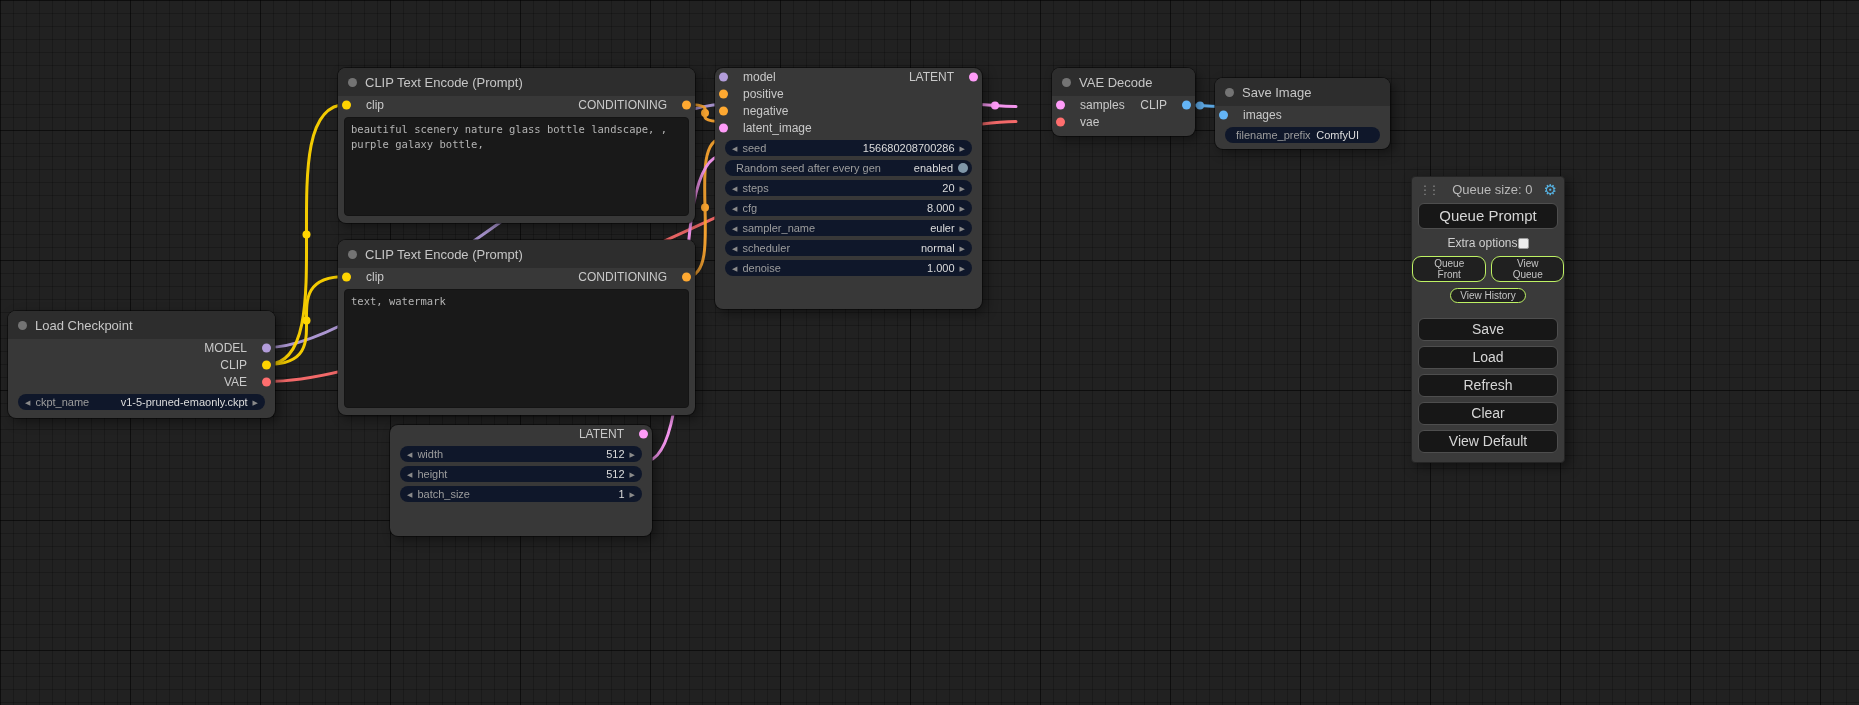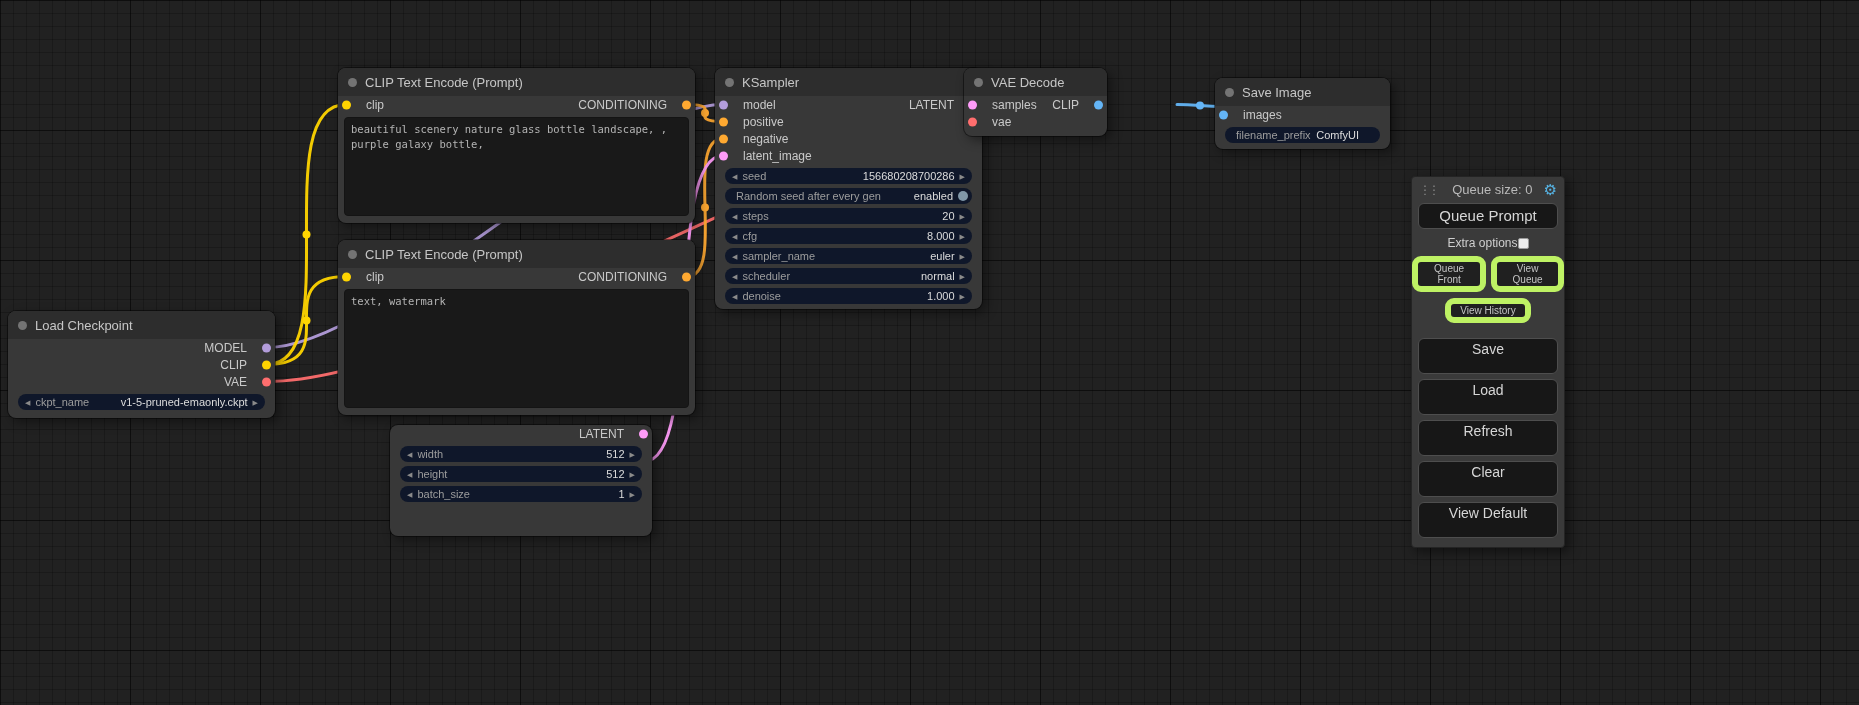--- a/index.html
+++ b/index.html
@@ -71,28 +71,28 @@
   .qhandle::before { content: "\22EE\22EE"; }
   .qsize { flex: 1; text-align: center; }
   .qgear { color: #56b2e2; font-size: 15px; line-height: 1; cursor: pointer; }
   .qgear::before { content: "\2699"; }
   .qbtn {
     display: block; width: 140px; margin: 4px auto 0; background: #171717;
     border: 1px solid #4e4e4e; border-radius: 6px; color: #d6d6d6;
     text-align: center; cursor: pointer; font-family: "Liberation Sans", sans-serif;
   }
   .qbtn.big { font-size: 15px; padding: 3px 0 4px; }
-  .qbtn.med { font-size: 14px; padding: 2px 0 16px; margin-top: 5px; }
+  .qbtn.med { font-size: 14px; padding: 2px 0 3px; margin-top: 5px; }
   .qgap { height: 10px; }
   .qextra { display: flex; align-items: center; justify-content: center; 
             color: #cfcfcf; font-size: 12px; margin-top: 7px; }
   .qcheck { width: 11px; height: 11px; background: #ececec; border-radius: 2px;
             border: 1px solid #9a9a9a; cursor: pointer; }
   .qsmallrow { display: flex; justify-content: center; gap: 5px; margin-top: 6px; }
-  .qpill { background: #202020; border: 6px solid #bef264; border-radius: 9px;
+  .qpill { background: #202020; border: 1px solid #bef264; border-radius: 9px;
            color: #c4c4c4; font-size: 10px; padding: 1px 9px; cursor: pointer;
            font-family: "Liberation Sans", sans-serif; }
 </style>
 </head>
 <body>
 
 <div class="canvas">
 
   <svg class="links" width="1859" height="705">
     <path d="M 267 347.5 C 381 347.5 609 104.5 723 104.5" stroke="#B39DDB"></path>
@@ -185,24 +185,20 @@
     </div>
     <div class="widget">
       <span class="arr arr-l"></span>
       <span class="wlabel">batch_size</span>
       <span class="wval">1</span>
       <span class="arr arr-r"></span>
     </div>
   </div>
 
   <div class="node" style="left:715px;top:68px;width:267px;height:241px">
-    <div class="ntitle">
-      <span class="ndot"></span>
-      <span>KSampler</span>
-    </div>
     <div class="srow both">
       <span>model</span>
       <span>LATENT</span>
       <span class="pdot in" style="background: rgb(179, 157, 219);"></span>
       <span class="pdot out" style="background: rgb(255, 156, 249);"></span>
     </div>
     <div class="srow">
       <span>positive</span>
       <span class="pdot in" style="background: rgb(255, 169, 49);"></span>
     </div>
@@ -250,21 +246,21 @@
       <span class="arr arr-r"></span>
     </div>
     <div class="widget">
       <span class="arr arr-l"></span>
       <span class="wlabel">denoise</span>
       <span class="wval">1.000</span>
       <span class="arr arr-r"></span>
     </div>
   </div>
 
-  <div class="node" style="left:964px;top:68px;width:143px;height:68px">
+  <div class="node" style="left:1052px;top:68px;width:143px;height:68px">
     <div class="ntitle">
       <span class="ndot"></span>
       <span>VAE Decode</span>
     </div>
     <div class="srow both">
       <span>samples</span>
       <span>CLIP</span>
       <span class="pdot in" style="background: rgb(255, 156, 249);"></span>
       <span class="pdot out" style="background: rgb(100, 181, 246);"></span>
     </div>

